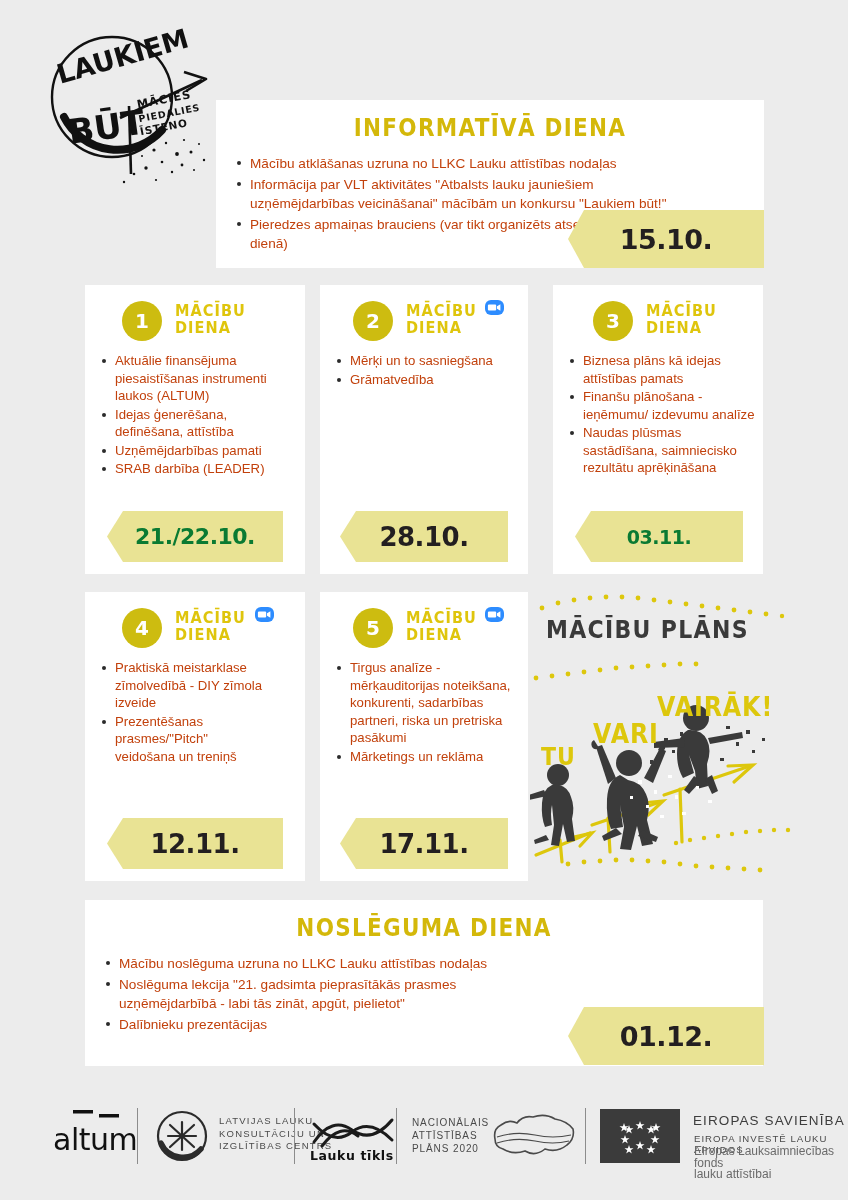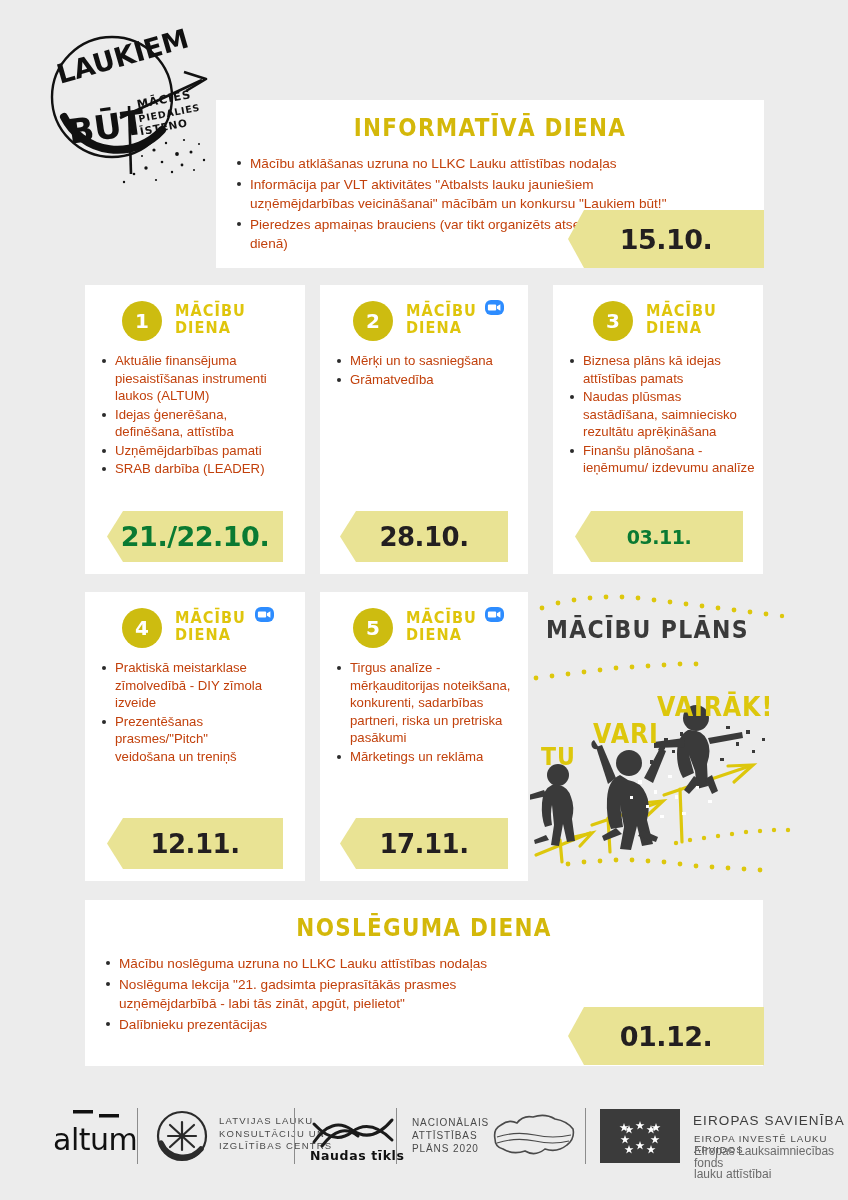--- a/index.html
+++ b/index.html
@@ -207,21 +207,21 @@
       <span>MĀCĪBU</span><br>
       <span>DIENA</span>
     </div>
     <ul class="bl" style="margin:67px 10px 0 14px;">
       <li>Aktuālie finansējuma piesaistīšanas instrumenti laukos (ALTUM)</li>
       <li>Idejas ģenerēšana, definēšana, attīstība</li>
       <li>Uzņēmējdarbības pamati</li>
       <li>SRAB darbība (LEADER)</li>
     </ul>
   </div>
-  <div class="badge green" style="left:107px;top:511px;width:176px;height:51px;font-size:27px;align-items:center;">
+  <div class="badge green" style="left:107px;top:511px;width:176px;height:51px;font-size:22px;align-items:center;">
     <span class="badge-txt">21./22.10.</span>
   </div>
 
   <div class="card" style="left:320px;top:285px;width:208px;height:289px;">
     <div class="numcircle" style="left:33px;top:16px;">2</div>
     <div class="daytitle" style="left:86px;top:17px;">
       <span>MĀCĪBU</span><br>
       <span>DIENA</span>
     </div>
     <span class="zoomicon" style="left:165px;top:15px;">
@@ -241,22 +241,22 @@
   </div>
 
   <div class="card" style="left:553px;top:285px;width:210px;height:289px;">
     <div class="numcircle" style="left:40px;top:16px;">3</div>
     <div class="daytitle" style="left:93px;top:17px;">
       <span>MĀCĪBU</span><br>
       <span>DIENA</span>
     </div>
     <ul class="bl" style="margin:67px 8px 0 14px;">
       <li>Biznesa plāns kā idejas attīstības pamats</li>
+      <li>Finanšu plānošana - ieņēmumu/ izdevumu analīze</li>
       <li>Naudas plūsmas sastādīšana, saimniecisko rezultātu aprēķināšana</li>
-      <li>Finanšu plānošana - ieņēmumu/ izdevumu analīze</li>
     </ul>
   </div>
   <div class="badge green" style="left:575px;top:511px;width:168px;height:51px;font-size:19px;">
     <span class="badge-txt">03.11.</span>
   </div>
 
   <div class="card" style="left:85px;top:592px;width:220px;height:289px;">
     <div class="numcircle" style="left:37px;top:16px;">4</div>
     <div class="daytitle" style="left:90px;top:17px;">
       <span>MĀCĪBU</span><br>
@@ -473,21 +473,21 @@
     <div class="fdiv" style="left:281px;"></div>
 
     <div>
       <svg width="86" height="38" viewBox="0 0 86 38" style="position:absolute;left:297px;top:22px;">
         <g stroke="#1b1b1b" stroke-width="3" fill="none" stroke-linecap="round">
           <path d="M4 30 Q22 4 42 18 Q62 32 82 8"></path>
           <path d="M4 12 Q24 34 42 20 Q60 6 82 28"></path>
           <path d="M12 34 Q30 10 48 24"></path>
         </g>
       </svg>
-      <div class="laukutikls" style="left:297px;top:58px;">Naudas tīkls</div>
+      <div class="laukutikls" style="left:297px;top:58px;">Lauku tīkls</div>
     </div>
     <div class="fdiv" style="left:383px;"></div>
 
     <div>
       <div class="flabel" style="left:399px;top:26px;letter-spacing:0.9px;font-size:10px;line-height:13px;">NACIONĀLAIS
 ATTĪSTĪBAS
 PLĀNS 2020</div>
       <svg width="92" height="54" viewBox="0 0 92 54" style="position:absolute;left:474px;top:19px;">
         <path d="M8 30 Q6 20 14 16 Q22 10 30 14 Q36 6 46 8 Q58 4 68 10 Q80 12 86 20 Q88 30 80 36
                  Q70 44 58 40 Q48 48 38 42 Q26 46 16 40 Q8 38 8 30 Z" fill="none" stroke="#4a4a4a" stroke-width="1.6"></path>

